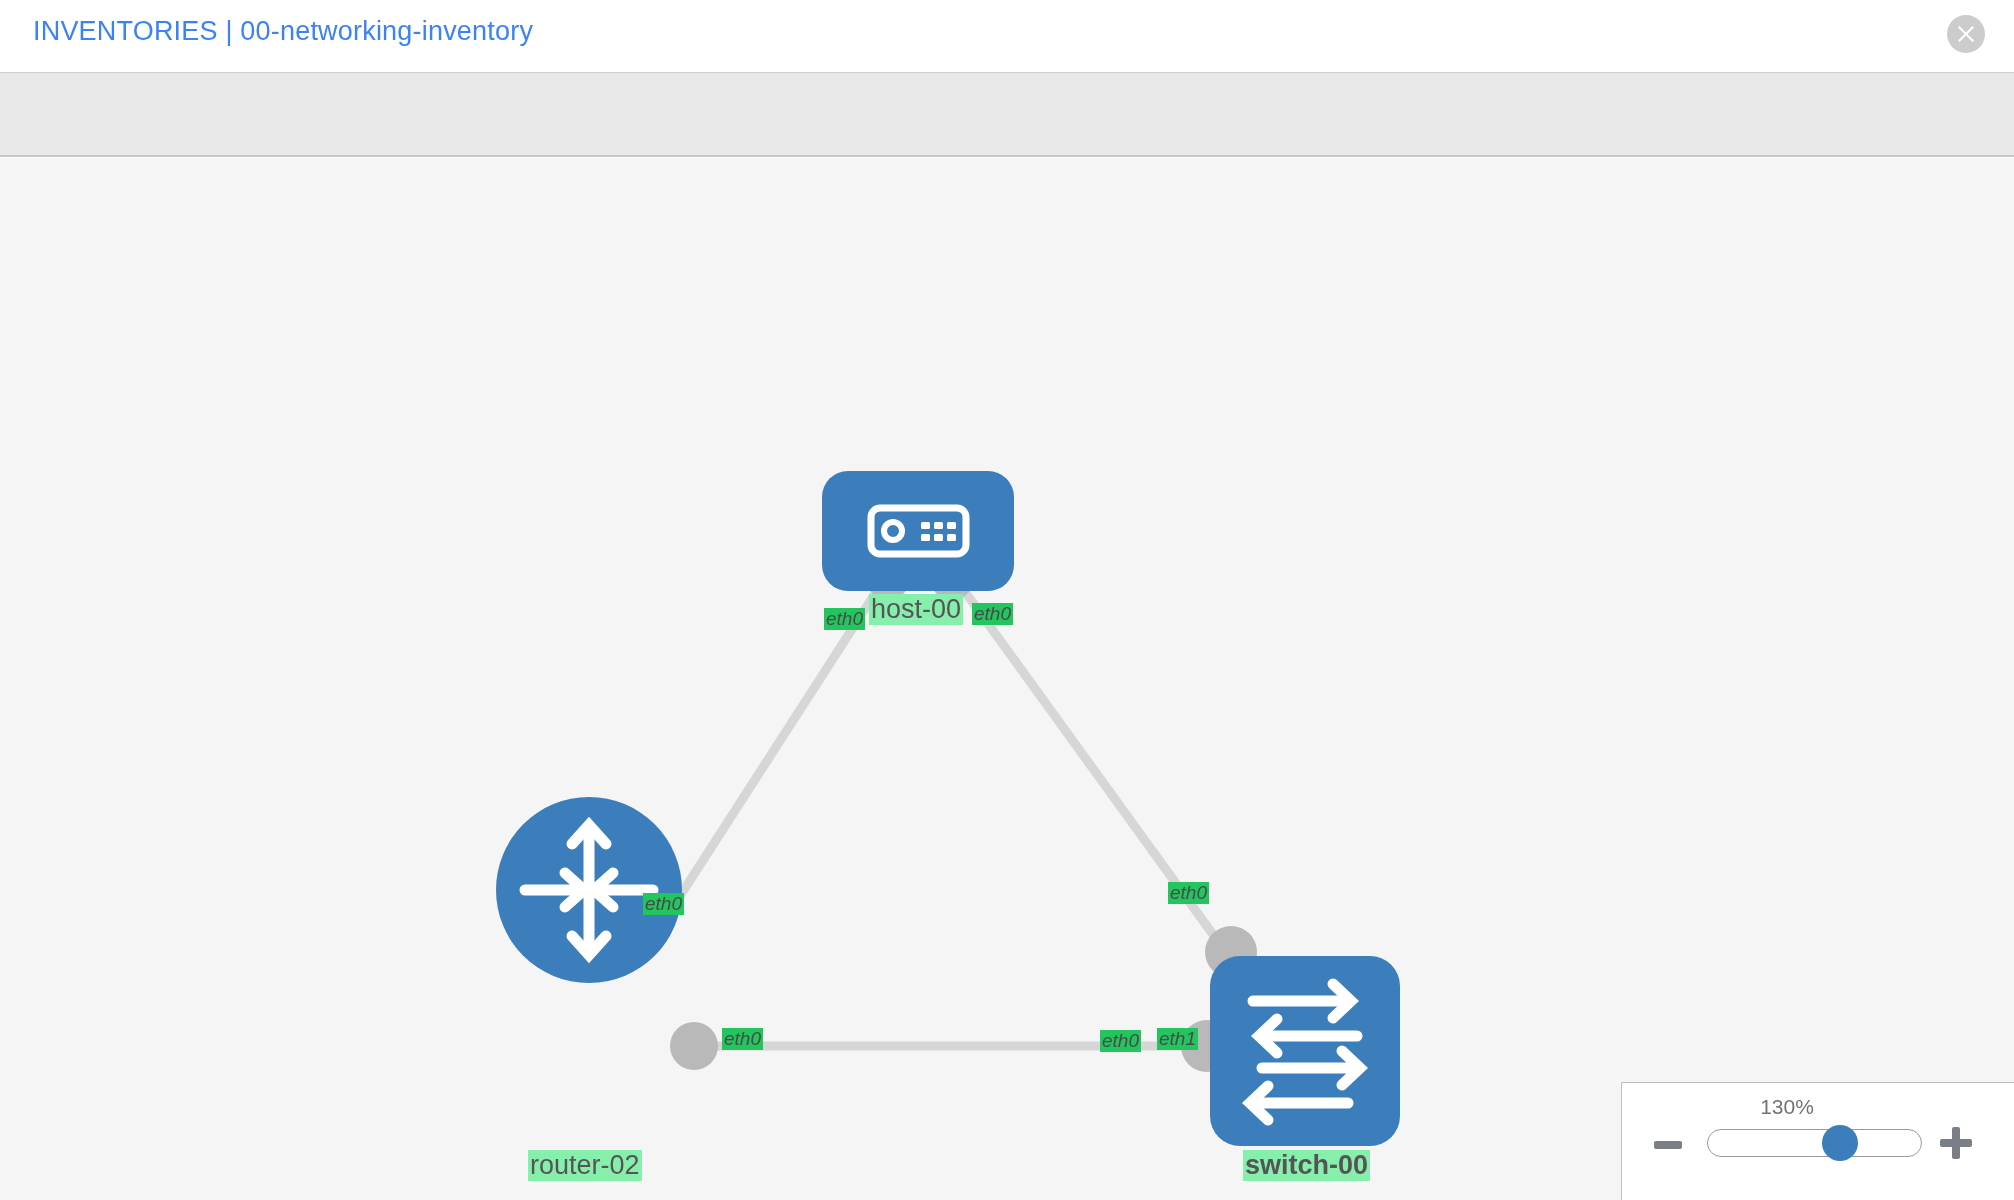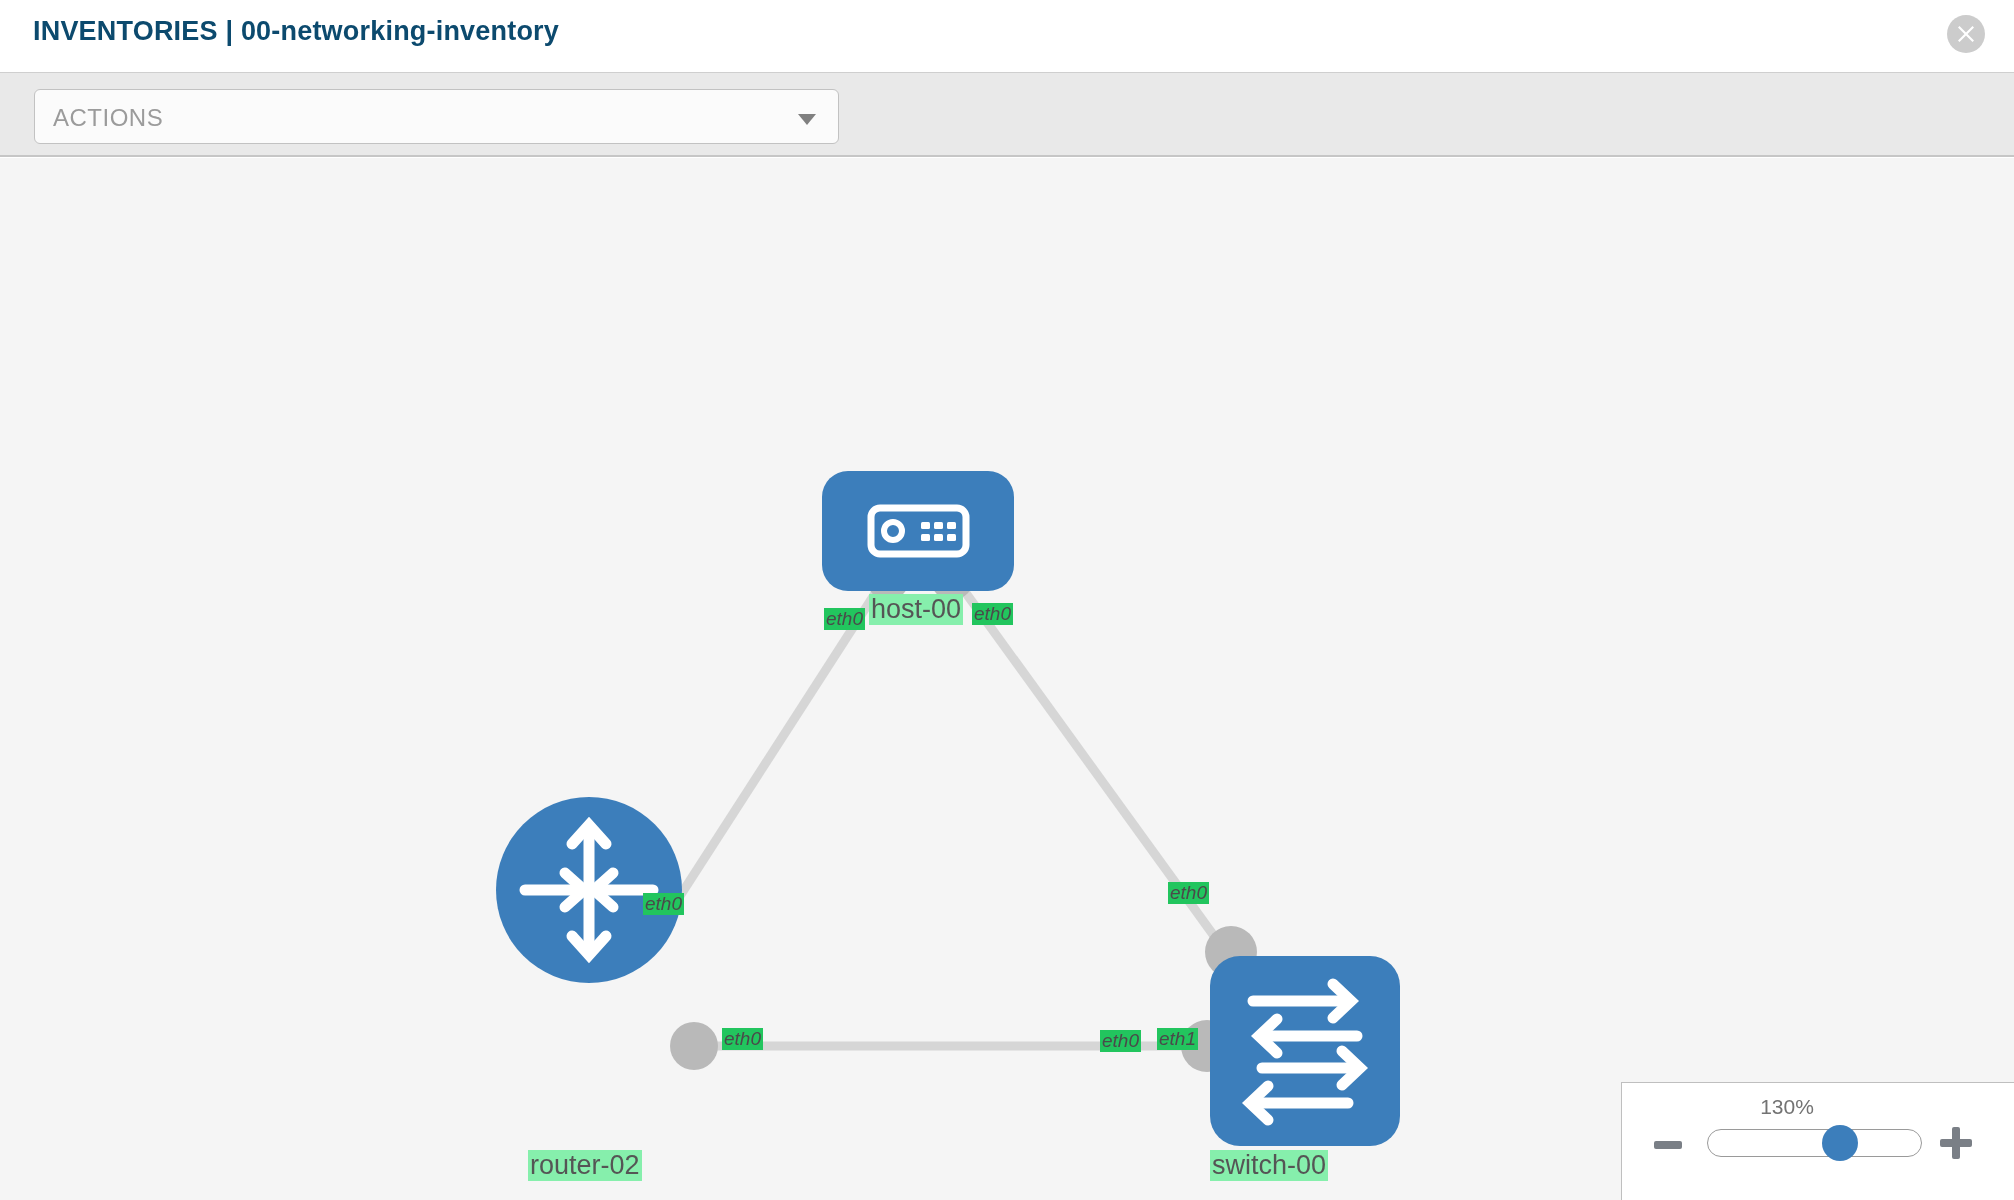--- a/index.html
+++ b/index.html
@@ -11,21 +11,21 @@
   }
   #app { position: relative; width: 2014px; height: 1200px; background: #ffffff; }
 
   
   .header {
     position: absolute; left: 0; top: 0; width: 2014px; height: 72px;
     background: #ffffff;
   }
   .header-title {
     position: absolute; left: 33px; top: 16px;
-    font-size: 27px; font-weight: bold; color: #0c4a6e;
+    font-size: 27px; font-weight: normal; color: #3b82f6;
     letter-spacing: 0.2px; white-space: nowrap;
   }
   .close-btn {
     position: absolute; right: 29px; top: 15px;
     width: 38px; height: 38px; border-radius: 50%;
     background: #cccccc; cursor: pointer;
   }
   .close-btn svg { display: block; }
 
   
@@ -145,24 +145,20 @@
     <div class="header-title">INVENTORIES | 00-networking-inventory</div>
     <div class="close-btn">
       <svg width="38" height="38" viewBox="0 0 38 38">
         <path d="M12.5 11 L19 17.5 L25.5 11 L27 12.5 L20.5 19 L27 25.5 L25.5 27 L19 20.5 L12.5 27 L11 25.5 L17.5 19 L11 12.5 Z" fill="#ffffff"></path>
       </svg>
     </div>
   </div>
 
   <div class="toolbar">
 
-    <div class="actions-select">
-      <span class="label">ACTIONS</span>
-      <span class="caret"></span>
-    </div>
 
     <div class="tool-icon" id="wrench-icon">
       <svg width="44" height="44" viewBox="0 0 44 44">
         <path d="M30.5 8.5 a10.5 10.5 0 0 0 -12.4 13.9 L9.2 31.3 a3.2 3.2 0 0 0 0 4.5 l1.4 1.4 a3.2 3.2 0 0 0 4.5 0 l8.9 -8.9 a10.5 10.5 0 0 0 13.9 -12.4 l-5.7 5.7 -5.2 -1.4 -1.4 -5.2 Z" fill="#7a7f88"></path>
       </svg>
     </div>
 
     <div class="tool-icon" id="key-icon">
       <svg width="44" height="44" viewBox="0 0 44 44">
         <circle cx="17" cy="15" r="8.5" fill="none" stroke="#7a7f88" stroke-width="4.2"></circle>
@@ -251,21 +247,21 @@
           <path d="M1342 893 L1360 910 L1342 927"></path>
 
           <path d="M1348 945 L1251 945"></path>
           <path d="M1268 928 L1250 945 L1268 962"></path>
         </g>
       </g>
     </svg>
 
     <div class="node-label" style="left:869px; top:436px;">host-00</div>
     <div class="node-label" style="left:528px; top:992px;">router-02</div>
-    <div class="node-label" style="left:1210px; top:992px;">switch-00</div>
+    <div class="node-label" style="left:1243px; top:992px;font-weight:bold;">switch-00</div>
 
     <div class="iface-label" style="left:824px; top:450px;">eth0</div>
     <div class="iface-label" style="left:972px; top:445px;">eth0</div>
     <div class="iface-label" style="left:643px; top:735px;">eth0</div>
     <div class="iface-label" style="left:1168px; top:724px;">eth0</div>
     <div class="iface-label" style="left:722px; top:870px;">eth0</div>
     <div class="iface-label" style="left:1100px; top:872px;">eth0</div>
     <div class="iface-label" style="left:1157px; top:870px;">eth1</div>
   </div>
 

